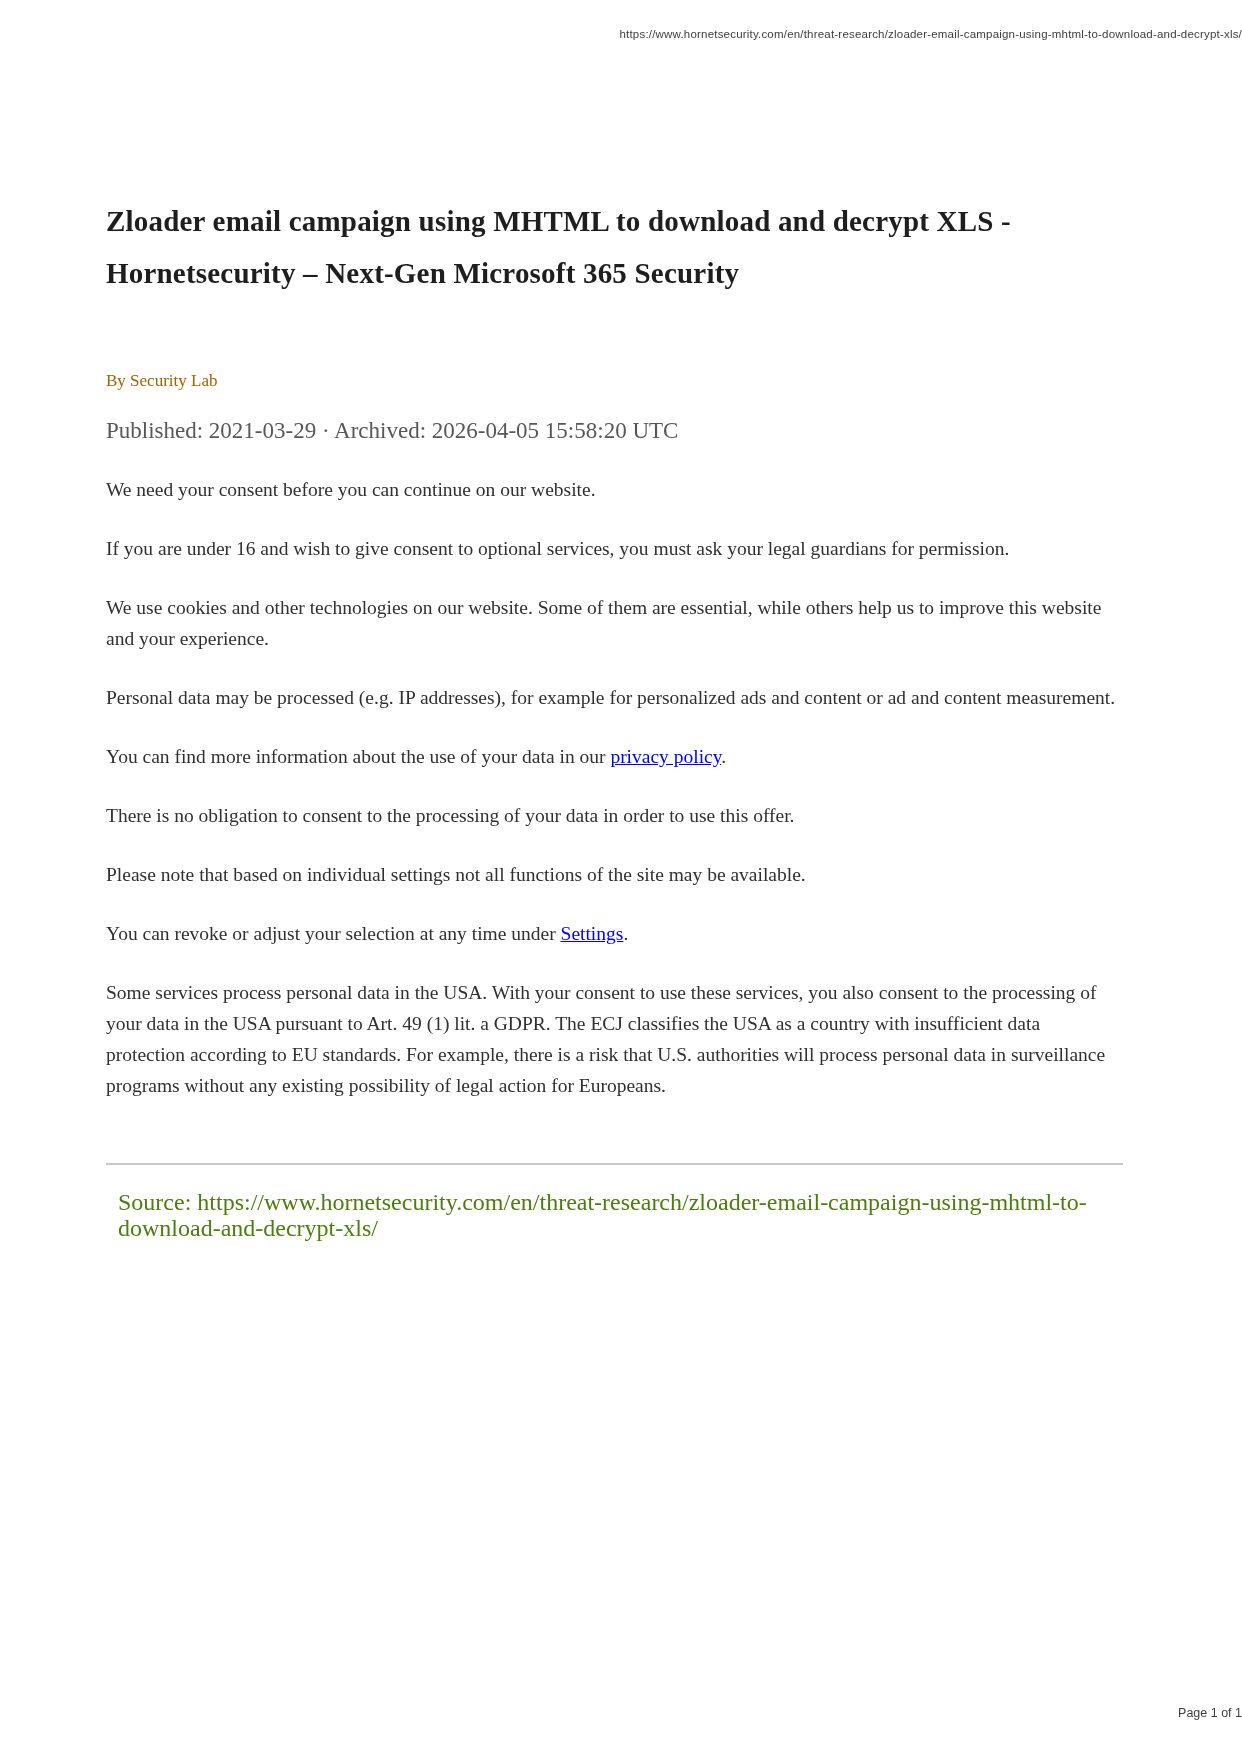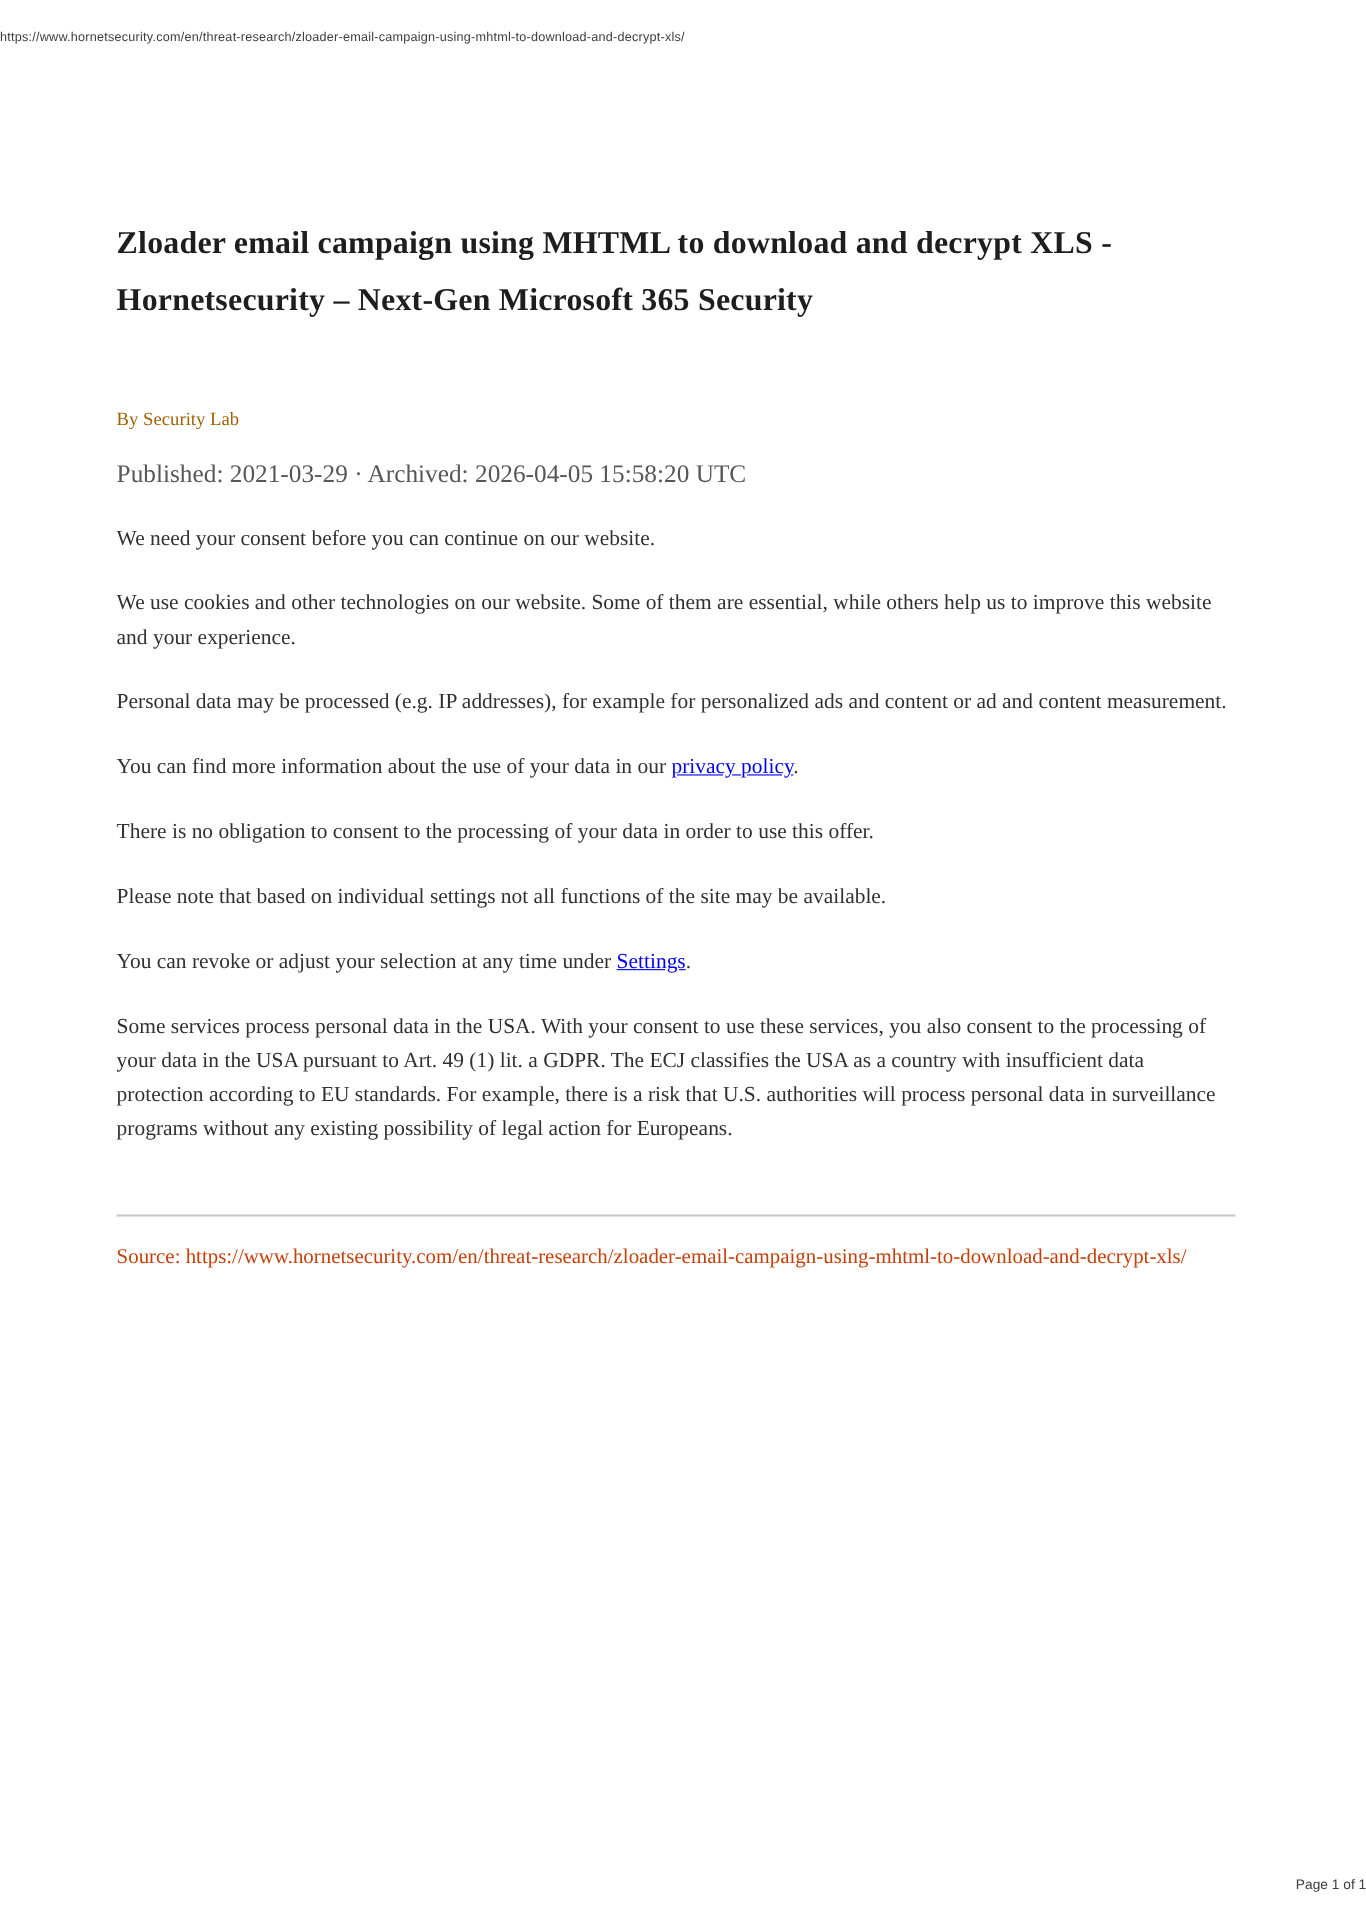--- a/index.html
+++ b/index.html
@@ -13,21 +13,21 @@
     height: 1756px;
     background: #ffffff;
     overflow: hidden;
     font-family: "Liberation Serif", serif;
   }
   .print-url {
     position: absolute;
     top: 28px;
     left: 0;
     width: 100%;
-    text-align: left;
+    text-align: right;
     font-family: "Liberation Sans", sans-serif;
     font-size: 11.5px;
     letter-spacing: 0.2px;
     color: #3d3d3d;
   }
   .content {
     position: absolute;
     left: 106px;
     top: 0;
     width: 1017px;
@@ -67,23 +67,24 @@
     text-align: center;
   }
   .divider {
     border: none;
     border-top: 2px solid #c9c9c9;
     margin: 62px 0 0 0;
     height: 0;
   }
   .source {
     margin-top: 24px;
-    font-size: 19px;
+    font-size: 24px;
     line-height: 26px;
-    color: #c2410c;
+    color: #4d7c0f;
+    margin-left: 12px;
   }
   .print-footer {
     position: absolute;
     top: 1706px;
     left: 0;
     width: 100%;
     text-align: right;
     font-family: "Liberation Sans", sans-serif;
     font-size: 12.5px;
     color: #3d3d3d;
@@ -99,20 +100,21 @@
   <main class="content">
 
     <h1 class="title">Zloader email campaign using MHTML to download and decrypt XLS - Hornetsecurity – Next-Gen Microsoft 365 Security</h1>
 
     <div class="byline">By Security Lab</div>
 
     <div class="meta">Published: 2021-03-29 · Archived: 2026-04-05 15:58:20 UTC</div>
 
     <p class="body-p first">We need your consent before you can continue on our website.</p>
 
+    <p class="body-p">If you are under 16 and wish to give consent to optional services, you must ask your legal guardians for permission.</p>
 
     <p class="body-p">We use cookies and other technologies on our website. Some of them are essential, while others help us to improve this website and your experience.</p>
 
     <p class="body-p">Personal data may be processed (e.g. IP addresses), for example for personalized ads and content or ad and content measurement.</p>
 
     <p class="body-p"><span>You can find more information about the use of your data in our </span><a href="#" class="link">privacy policy</a><span>.</span></p>
 
     <p class="body-p">There is no obligation to consent to the processing of your data in order to use this offer.</p>
 
     <p class="body-p">Please note that based on individual settings not all functions of the site may be available.</p>

